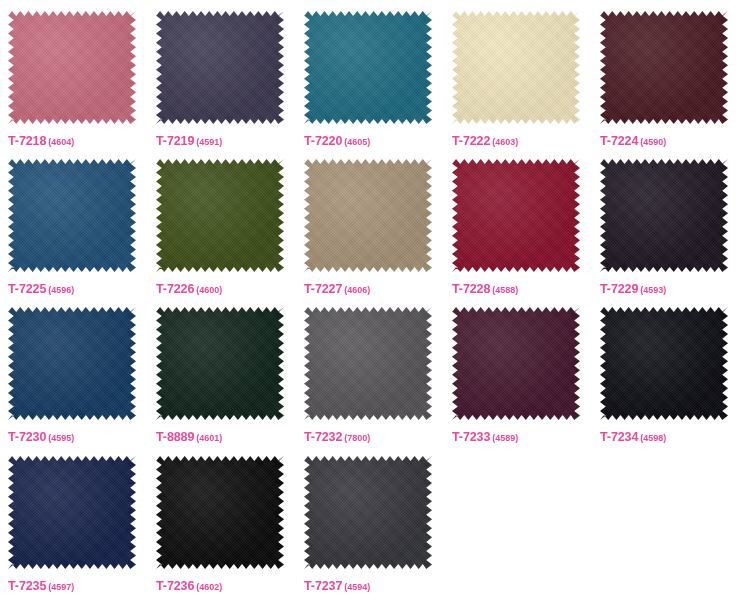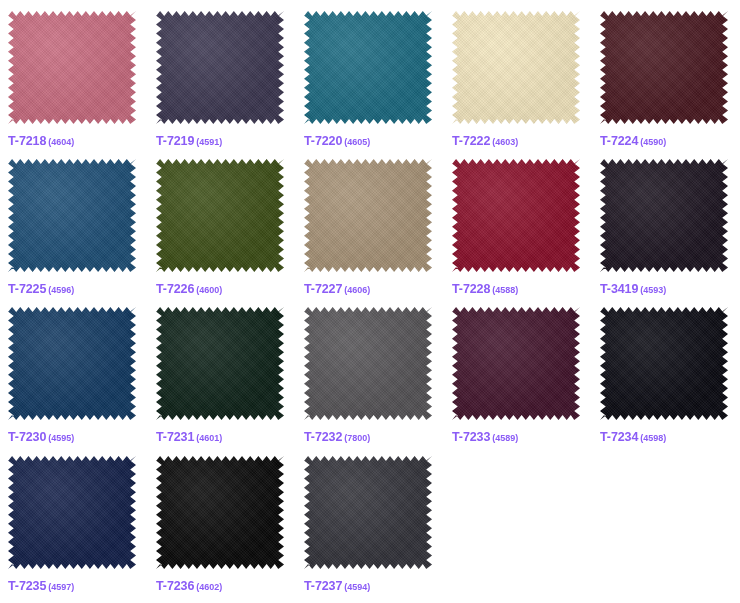--- a/index.html
+++ b/index.html
@@ -80,21 +80,21 @@
       repeating-linear-gradient(45deg, rgba(255,255,255,0.045) 0 1px, rgba(0,0,0,0.04) 1px 2px),
       repeating-linear-gradient(-45deg, rgba(255,255,255,0.03) 0 1px, rgba(0,0,0,0.035) 1px 2px),
       radial-gradient(ellipse at 35% 30%, rgba(255,255,255,0.10), rgba(0,0,0,0.06) 70%);
     pointer-events: none;
   }
   .swatch-label {
     position: absolute;
     left: 8px;
     top: 131px;
     white-space: nowrap;
-    color: #8b5cf6;
+    color: #ec4899;
   }
   .swatch-code {
     font-size: 12.5px;
     font-weight: bold;
     letter-spacing: -0.1px;
   }
   .swatch-alt {
     font-size: 9px;
     font-weight: bold;
     margin-left: 2px;
@@ -155,33 +155,33 @@
     <div class="swatch-cell">
       <div class="swatch-fabric-wrap">
         <div class="swatch-fabric" style="background-color: rgb(140, 15, 42);"></div>
       </div>
       <div class="swatch-label"><span class="swatch-code">T-7228</span><span class="swatch-alt">(4588)</span></div>
     </div>
     <div class="swatch-cell">
       <div class="swatch-fabric-wrap">
         <div class="swatch-fabric" style="background-color: rgb(28, 20, 32);"></div>
       </div>
-      <div class="swatch-label"><span class="swatch-code">T-3419</span><span class="swatch-alt">(4593)</span></div>
+      <div class="swatch-label"><span class="swatch-code">T-7229</span><span class="swatch-alt">(4593)</span></div>
     </div>
     <div class="swatch-cell">
       <div class="swatch-fabric-wrap">
         <div class="swatch-fabric" style="background-color: rgb(18, 58, 99);"></div>
       </div>
       <div class="swatch-label"><span class="swatch-code">T-7230</span><span class="swatch-alt">(4595)</span></div>
     </div>
     <div class="swatch-cell">
       <div class="swatch-fabric-wrap">
         <div class="swatch-fabric" style="background-color: rgb(13, 34, 24);"></div>
       </div>
-      <div class="swatch-label"><span class="swatch-code">T-7231</span><span class="swatch-alt">(4601)</span></div>
+      <div class="swatch-label"><span class="swatch-code">T-8889</span><span class="swatch-alt">(4601)</span></div>
     </div>
     <div class="swatch-cell">
       <div class="swatch-fabric-wrap">
         <div class="swatch-fabric" style="background-color: rgb(86, 84, 87);"></div>
       </div>
       <div class="swatch-label"><span class="swatch-code">T-7232</span><span class="swatch-alt">(7800)</span></div>
     </div>
     <div class="swatch-cell">
       <div class="swatch-fabric-wrap">
         <div class="swatch-fabric" style="background-color: rgb(67, 20, 44);"></div>

